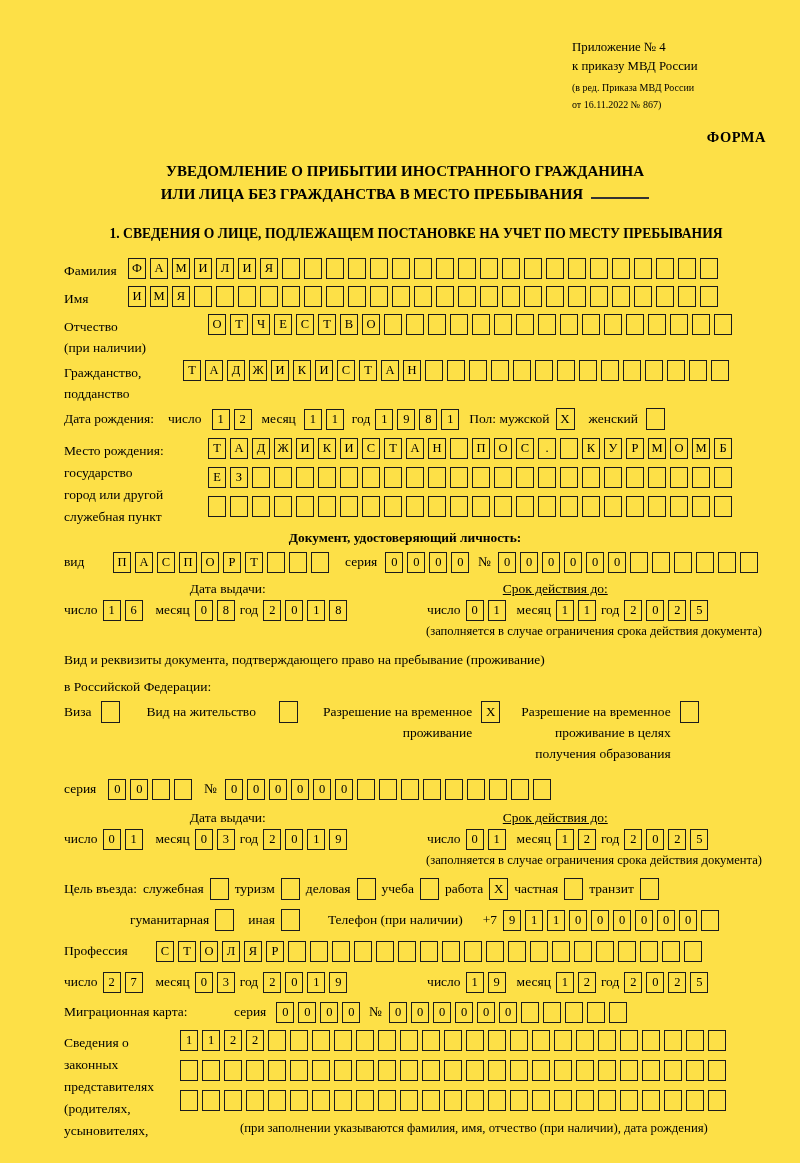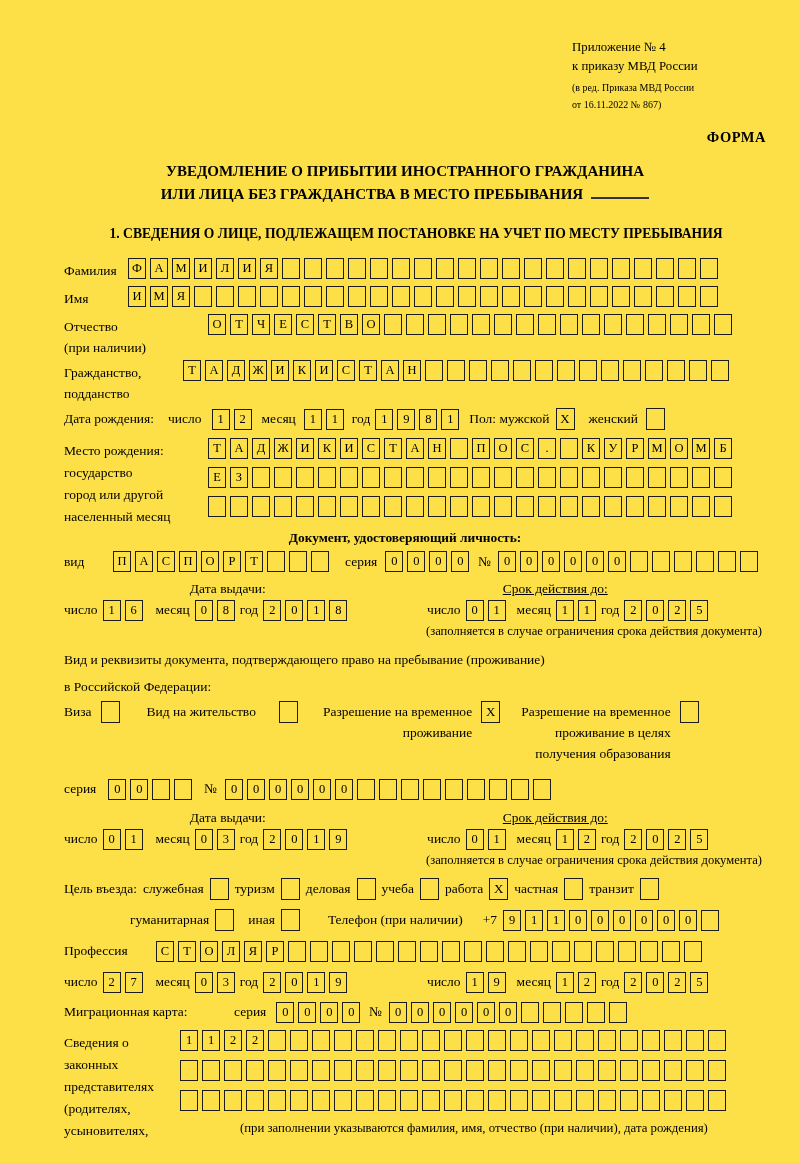--- a/index.html
+++ b/index.html
@@ -214,21 +214,21 @@
     <span class="checkbox">X</span>
     <span class="lbl" style="margin:0 8px 0 14px">женский</span>
     <span class="checkbox"></span>
   </div>
 
   <div class="row" style="margin-bottom:2px">
     <div class="lblcol" style="flex-basis:144px;line-height:22px">
       <div>Место рождения:</div>
       <div>государство</div>
       <div>город или другой</div>
-      <div>населенный месяц</div>
+      <div>служебная пункт</div>
     </div>
     <div class="cellrows">
       <div class="cells">
           <span class="cell">Т</span>
           <span class="cell">А</span>
           <span class="cell">Д</span>
           <span class="cell">Ж</span>
           <span class="cell">И</span>
           <span class="cell">К</span>
           <span class="cell">И</span>
@@ -300,21 +300,21 @@
           <span class="cell"></span>
           <span class="cell"></span>
           <span class="cell"></span>
           <span class="cell"></span>
         </div>
     </div>
   </div>
 
   <div style="text-align:center;font-weight:bold;font-size:13.4px;margin:0 30px 5px 0">Документ, удостоверяющий личность:</div>
 
-  <div class="row" style="align-items:flex-start;margin-bottom:8px">
+  <div class="row" style="align-items:flex-end;margin-bottom:8px">
     <span class="lbl" style="width:49px">вид</span>
     <span class="cells">
         <span class="cell">П</span>
         <span class="cell">А</span>
         <span class="cell">С</span>
         <span class="cell">П</span>
         <span class="cell">О</span>
         <span class="cell">Р</span>
         <span class="cell">Т</span>
         <span class="cell"></span>

